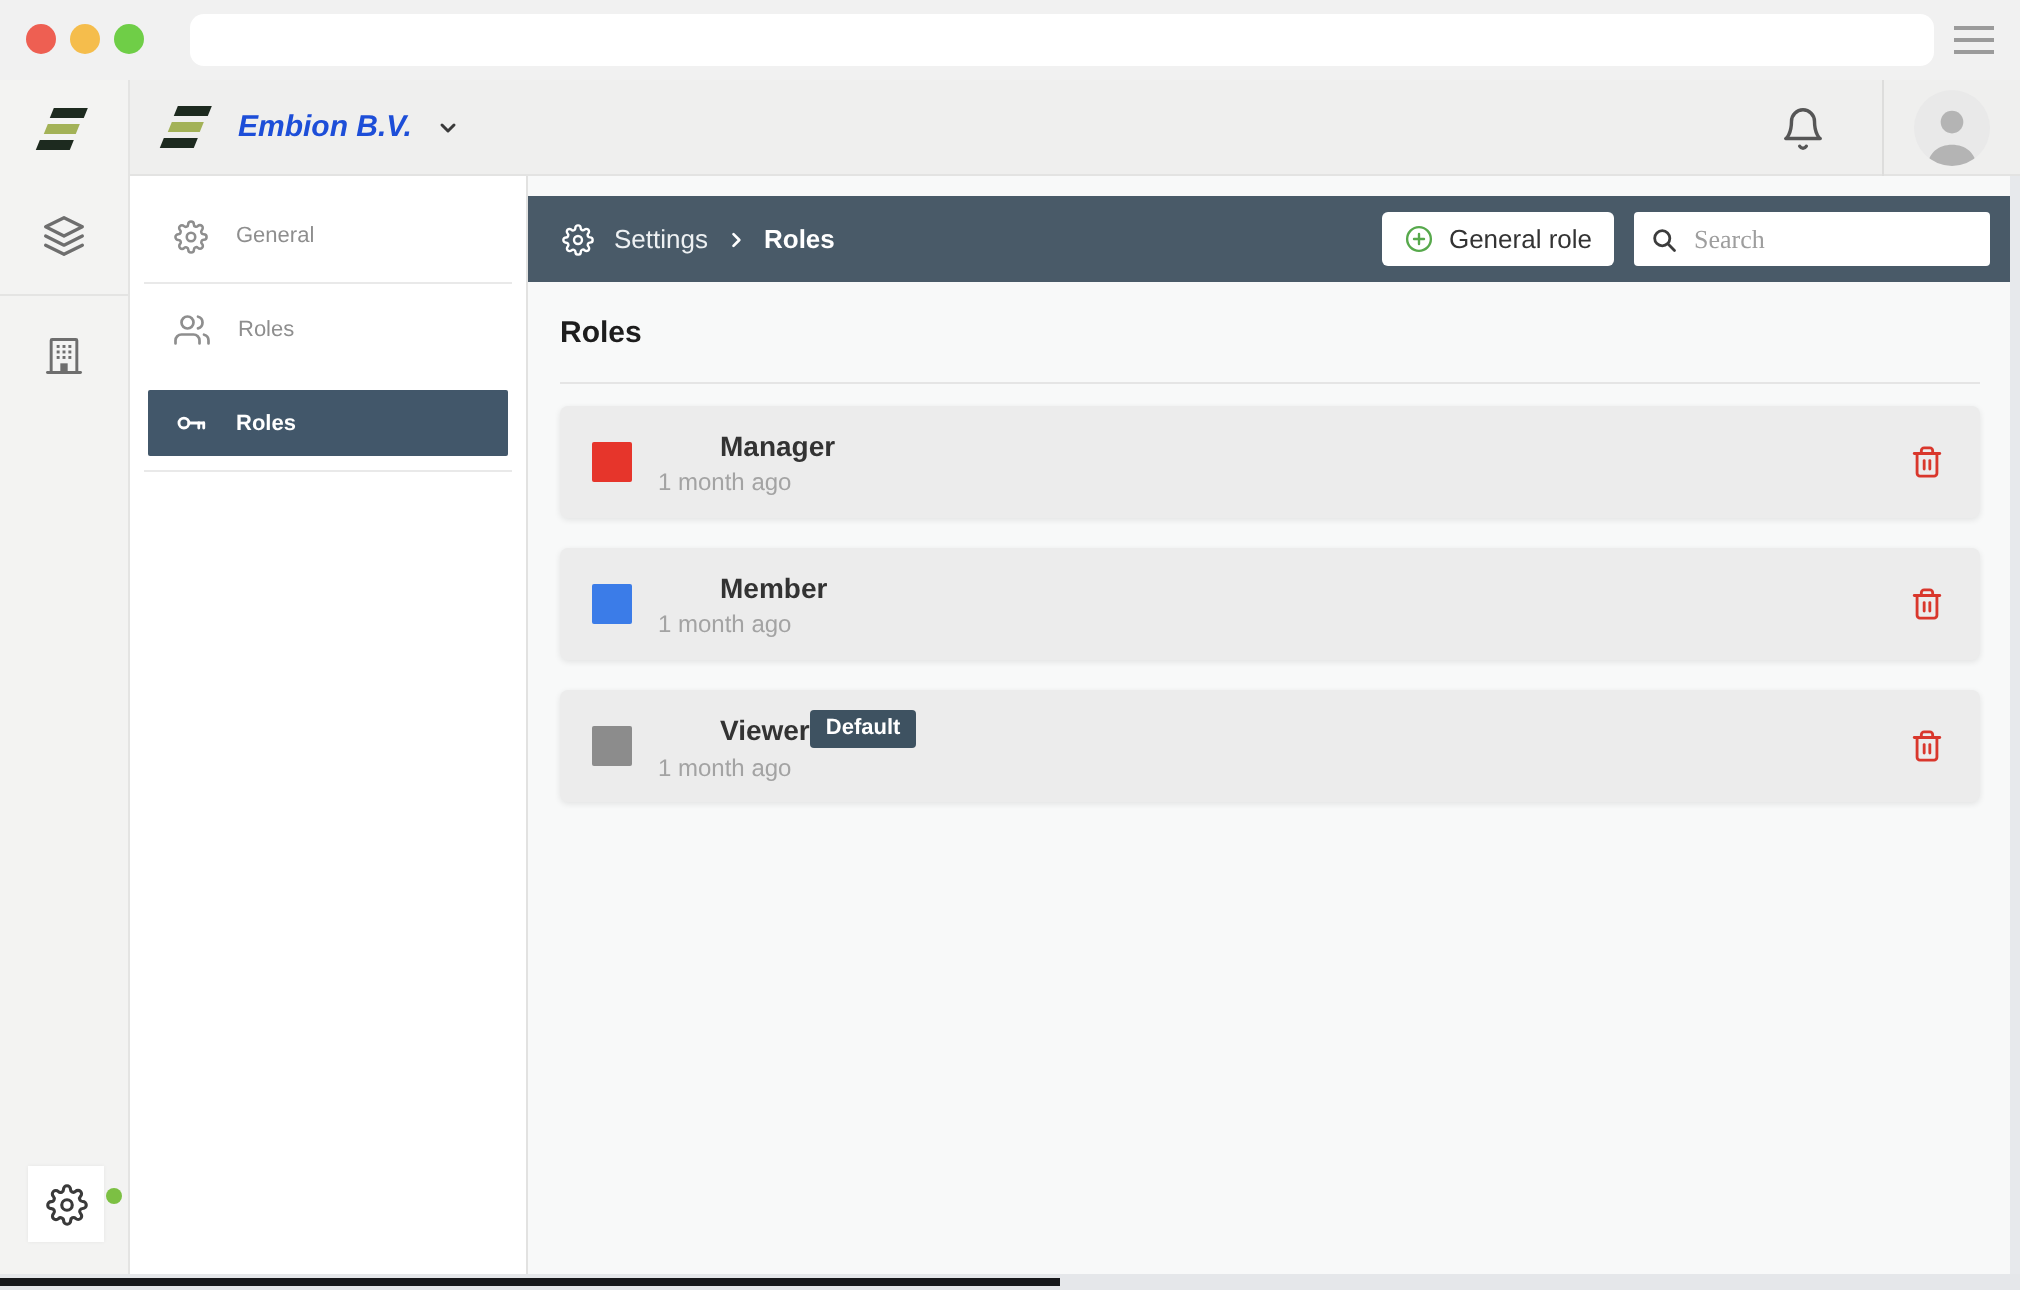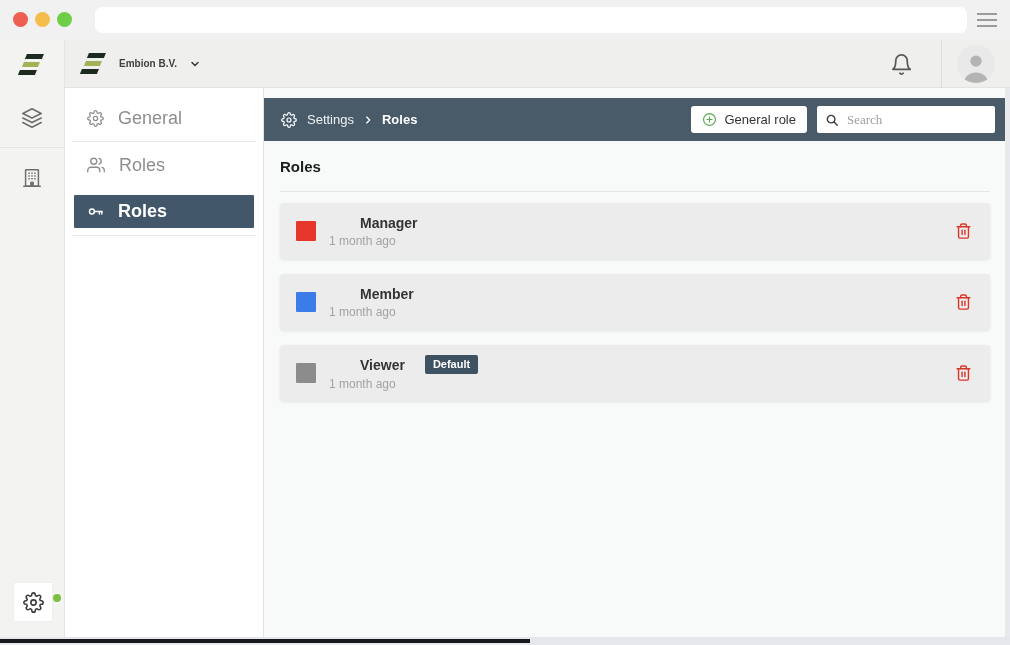--- a/index.html
+++ b/index.html
@@ -16,21 +16,21 @@
   .urlbar { position:absolute; left:95px; top:7px; width:872px; height:26px; background:#ffffff; border-radius:7px; border:none; outline:none; padding:0 12px; font-size:13px; color:#333; }
   .hamburger { position:absolute; right:13px; top:13px; width:20px; height:14px; cursor:pointer; }
   .hamburger span { display:block; width:20px; height:2px; background:#9b9b9b; margin-bottom:4px; }
 
   
   .app { position:absolute; left:0; top:40px; width:1010px; height:605px; }
 
   
   .header { position:absolute; left:65px; top:0; width:945px; height:48px; background:#efefee; border-bottom:1px solid #e3e3e2; display:flex; align-items:center; }
   .company { display:flex; align-items:center; gap:12px; margin-left:16px; cursor:pointer; }
-  .company-name { font-size:10px; font-weight:bold; color:#404040; }
+  .company-name { font-size:15px; font-weight:bold; color:#1d4ed8;font-style:italic; }
   .header-right { position:absolute; right:0; top:0; height:48px; display:flex; align-items:center; }
   .bell-wrap { padding:0 28px; height:48px; display:flex; align-items:center; cursor:pointer; }
   .vdiv { width:1px; height:48px; background:#dddddc; }
   .avatar-wrap { padding:0 15px; height:48px; display:flex; align-items:center; cursor:pointer; }
   .avatar { width:38px; height:38px; border-radius:50%; background:#e9e9e9; overflow:hidden; display:flex; align-items:flex-end; justify-content:center; }
 
   
   .logo { width:26px; height:21px; position:relative; }
   .logo i { position:absolute; height:4.5px; width:17px; transform:skewX(-22deg); }
   .logo i:nth-child(1){ top:0; left:7px; background:#1d2a1f; }
@@ -40,21 +40,21 @@
   
   .rail { position:absolute; left:0; top:0; width:65px; height:597px; background:#f3f3f2; border-right:1px solid #e4e4e3; }
   .rail-logo-cell { height:48px; display:flex; align-items:center; justify-content:center; }
   .rail-item { height:59px; display:flex; align-items:center; justify-content:center; color:#6e6e6e; cursor:pointer; }
   .rail-div { height:1px; background:#e4e4e3; }
   .rail-gear-box { position:absolute; left:14px; bottom:16px; width:38px; height:38px; background:#ffffff; display:flex; align-items:center; justify-content:center; color:#3a3a3a; cursor:pointer; box-shadow:0 0 2px rgba(0,0,0,.06); }
   .status-dot { position:absolute; left:53px; bottom:35px; width:8px; height:8px; border-radius:50%; background:#7cc043; }
 
   
   .sidebar { position:absolute; left:65px; top:48px; width:199px; height:549px; background:#ffffff; border-right:1px solid #e2e2e1; padding-top:7px; }
-  .side-item { height:46px; display:flex; align-items:center; gap:14px; padding-left:22px; color:#8e8e8e; font-size:18px; cursor:pointer; }
+  .side-item { height:46px; display:flex; align-items:center; gap:14px; padding-left:22px; color:#8e8e8e; font-size:11px; cursor:pointer; }
   .side-div { height:1px; background:#e9e9e9; margin:0 7px; }
   .side-item.selected-box { height:33px; margin:7px 9px; background:#42576a; color:#ffffff; font-weight:bold; padding-left:13px; border-radius:1px; }
   .side-item svg { flex:0 0 auto; }
 
   
   .content { position:absolute; left:264px; top:48px; width:741px; height:549px; background:#f8f9f9; }
   .crumbbar { margin-top:10px; height:43px; background:#495a68; display:flex; align-items:center; padding:0 10px 0 17px; }
   .crumb-label { font-size:13px; color:#eef1f3; margin-left:10px; cursor:pointer; }
   .crumb-current { font-size:13px; color:#ffffff; font-weight:bold; cursor:pointer; }
   .crumb-sep { margin:0 9px; display:flex; align-items:center; }
@@ -65,21 +65,21 @@
   .searchbox input::placeholder { color:#9e9e9e; }
 
   .main { padding:17px 15px 0 16px; }
   .page-title { font-size:15px; font-weight:bold; color:#1d1d1d; }
   .title-div { height:1px; background:#e5e5e5; margin-top:16px; margin-bottom:11px; }
   .role-card { height:56px; background:#ececec; border-radius:4px; box-shadow:0 1px 3px rgba(0,0,0,.09); display:flex; align-items:center; padding:0 16px; margin-bottom:15px; cursor:pointer; }
   .swatch { width:20px; height:20px; border-radius:1px; flex:0 0 auto; }
   .role-text { margin-left:13px; }
   .role-name-row { display:flex; align-items:center; }
   .role-name { font-size:14px; font-weight:bold; color:#333333;margin-left:31px; }
-  .role-badge { margin-left:20px; background:#3e5261; color:#ffffff; font-size:11px; font-weight:bold; padding:3px 8px 4px; border-radius:2px; }
+  .role-badge { margin-left:0; background:#3e5261; color:#ffffff; font-size:11px; font-weight:bold; padding:3px 8px 4px; border-radius:2px; }
   .role-time { font-size:12px; color:#a3a3a3; margin-top:3px; }
   .card-spacer { flex:1; }
   .trash-btn { background:none; border:none; padding:2px; cursor:pointer; display:flex; }
 
   
   .right-strip { position:absolute; left:1005px; top:48px; width:5px; height:557px; background:#e7e9ec; }
   .bottom-strip { position:absolute; left:0; top:597px; width:1010px; height:8px; background:#e5e7ea; }
   .bottom-dark { position:absolute; left:0; top:599px; width:530px; height:4px; background:#17181b; }
 </style>
 </head>

